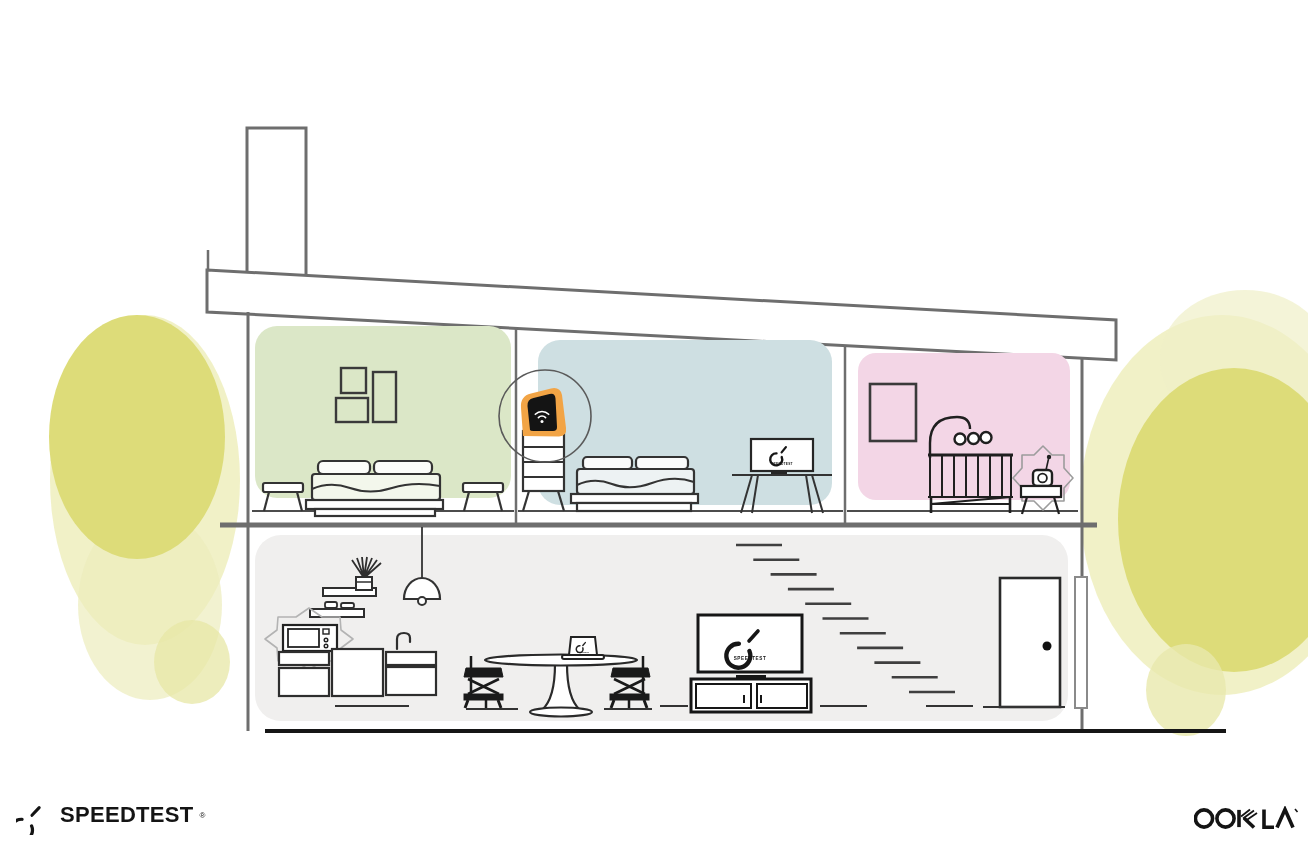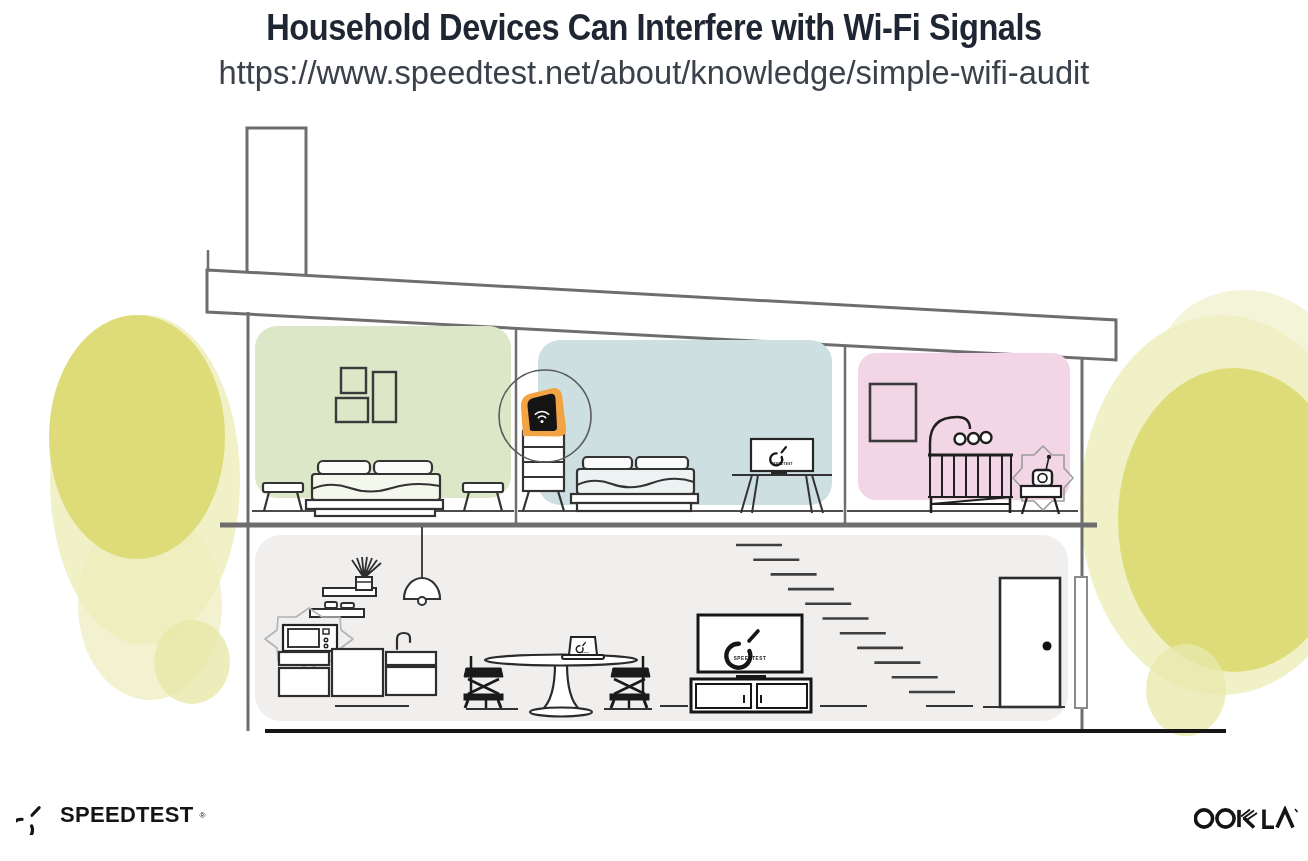--- a/index.html
+++ b/index.html
@@ -15,24 +15,20 @@
   .footer-left .word{font-size:22px;font-weight:700;letter-spacing:.3px;color:#141414;}
   .footer-left sup{font-size:8px;color:#141414;vertical-align:super;}
   .footer-right{position:absolute;right:8px;bottom:30px;display:flex;align-items:center;}
   .tiny-screen-text{font-family:"Liberation Sans",sans-serif;font-weight:700;fill:#161616;}
 </style>
 </head>
 <body>
 
 <div class="canvas">
 
-  <div class="hdr">
-    <span class="title">Household Devices Can Interfere with Wi-Fi Signals</span>
-    <span class="url">https://www.speedtest.net/about/knowledge/simple-wifi-audit</span>
-  </div>
 
   <svg class="house" width="1308" height="861" viewBox="0 0 1308 861">
 
     <g>
       <ellipse cx="145" cy="480" rx="95" ry="165" fill="#eeeebd" opacity="0.85"></ellipse>
       <ellipse cx="150" cy="605" rx="72" ry="95" fill="#ededbc" opacity="0.7"></ellipse>
       <ellipse cx="137" cy="437" rx="88" ry="122" fill="#dddc79"></ellipse>
       <ellipse cx="192" cy="662" rx="38" ry="42" fill="#e7e7a6" opacity="0.75"></ellipse>
     </g>
     <g>

